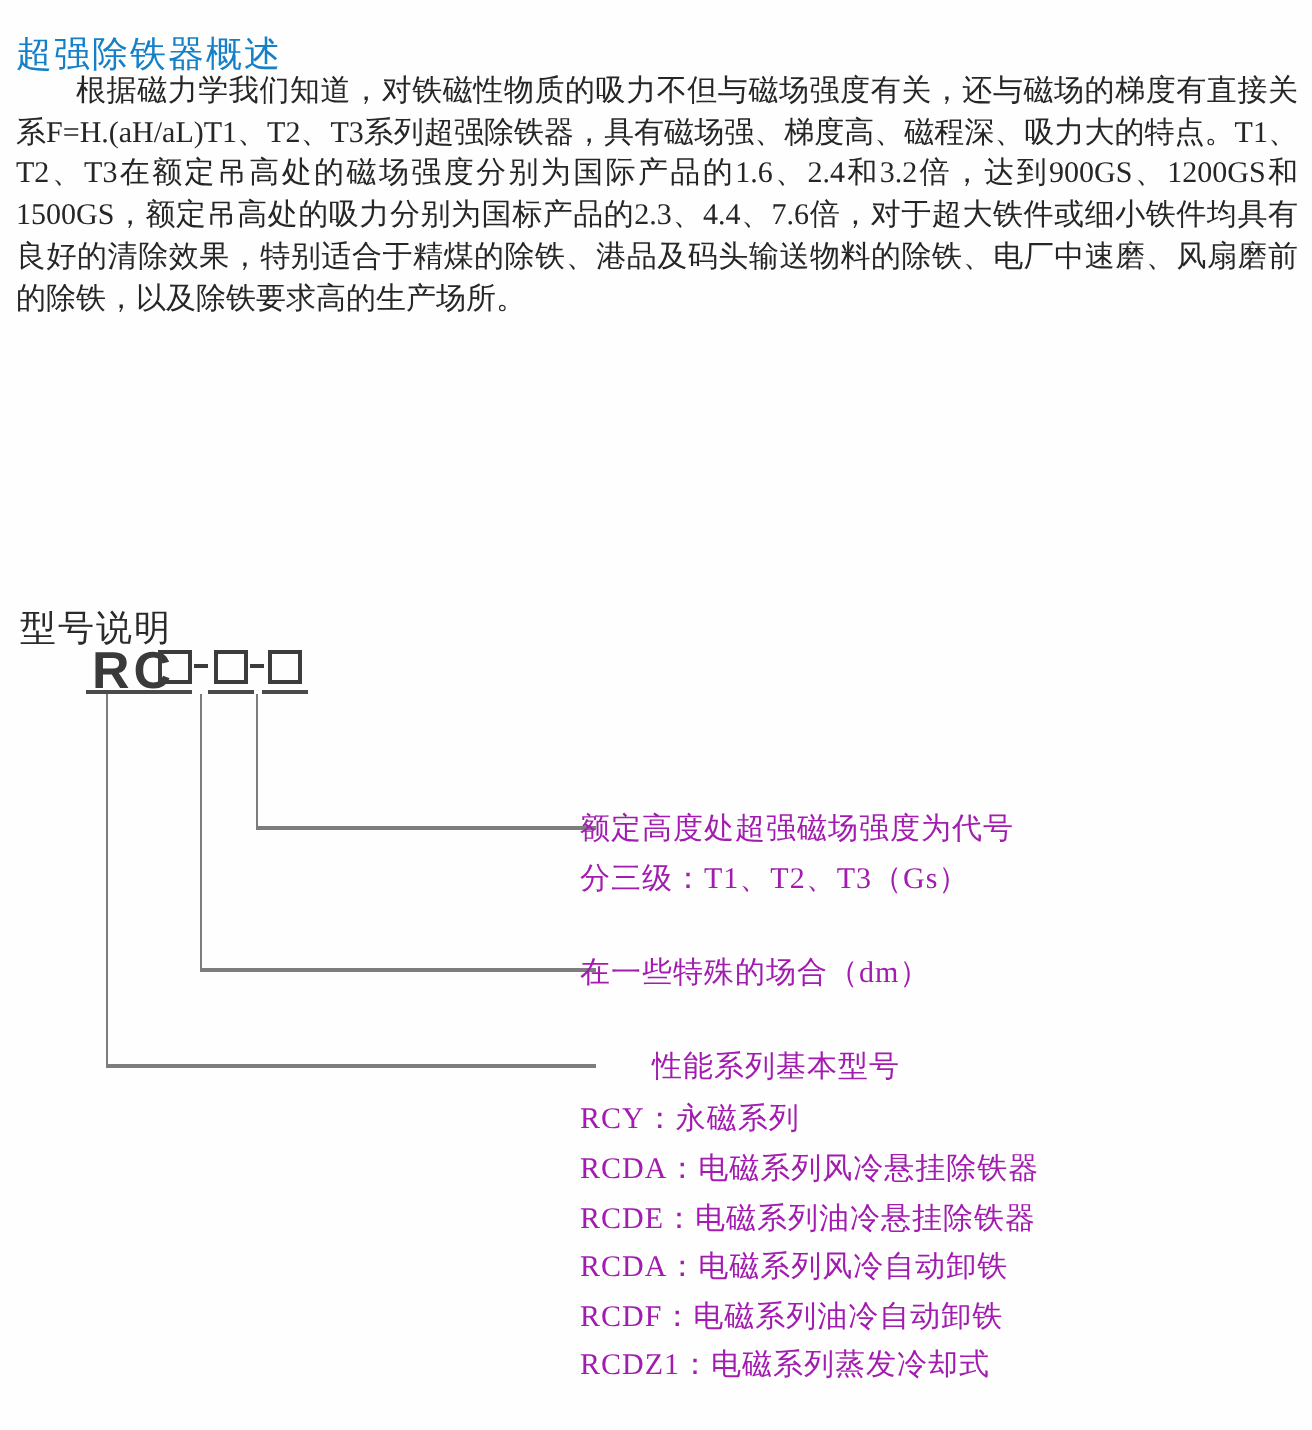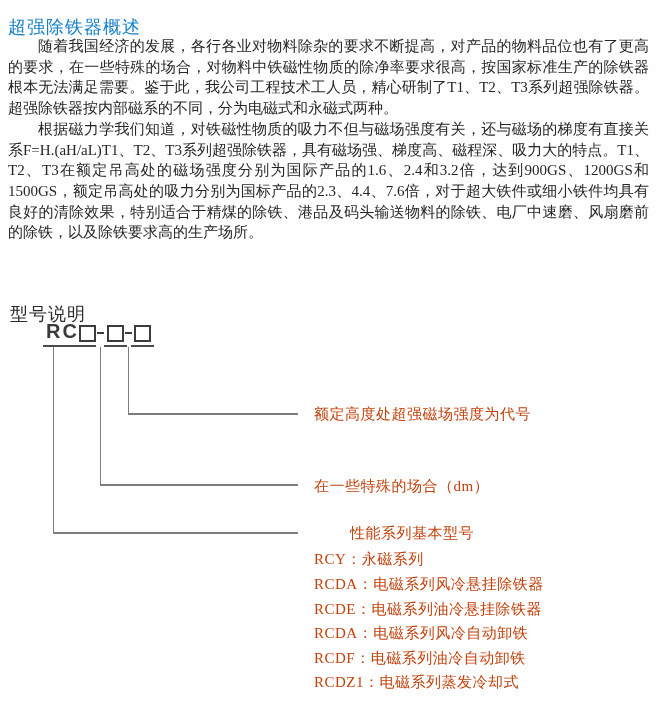--- a/index.html
+++ b/index.html
@@ -51,21 +51,21 @@
     font-family: "Liberation Sans", sans-serif;
     font-size: 18px;
     color: #2a2a2a;
     letter-spacing: 1px;
   }
   .model-code-prefix {
     position: absolute;
     left: 46px;
     top: 320px;
     font-family: "Liberation Sans", sans-serif;
-    font-size: 20px;
+    font-size: 26px;
     font-weight: 600;
     color: #3a3a3a;
     letter-spacing: 2px;
   }
   .code-box {
     position: absolute;
     width: 13px;
     height: 13px;
     border: 2px solid #3c3c3c;
     background: transparent;
@@ -99,23 +99,23 @@
   .connector.vert { width: 1.5px; }
   .connector.horz { height: 1.5px; }
   .v1 { left: 52.5px; top: 347px; height: 186px; }
   .h1 { left: 52.5px; top: 532px; width: 245px; }
   .v2 { left: 99.5px; top: 347px; height: 138px; }
   .h2 { left: 99.5px; top: 484px; width: 198px; }
   .v3 { left: 127.5px; top: 347px; height: 67px; }
   .h3 { left: 127.5px; top: 413px; width: 170px; }
   .annotation {
     position: absolute;
-    left: 314px;
+    left: 290px;
     font-size: 15px;
-    color: #c2410c;
+    color: #a21caf;
     white-space: nowrap;
     letter-spacing: 0.5px;
   }
   .a-grade1 { top: 405px; }
   .a-grade2 { top: 430px; }
   .a-band   { top: 477px; }
   .a-series { top: 524px; margin-left: 36px; }
   .li-0 { top: 550px; }
   .li-1 { top: 575px; }
   .li-2 { top: 600px; }
@@ -125,21 +125,20 @@
   .li-6 { top: 697px; }
 </style>
 </head>
 <body>
 
 <div class="page">
 
   <h1 class="doc-title">超强除铁器概述</h1>
 
   <div class="body-text">
-    <p>随着我国经济的发展，各行各业对物料除杂的要求不断提高，对产品的物料品位也有了更高的要求，在一些特殊的场合，对物料中铁磁性物质的除净率要求很高，按国家标准生产的除铁器根本无法满足需要。鉴于此，我公司工程技术工人员，精心研制了T1、T2、T3系列超强除铁器。超强除铁器按内部磁系的不同，分为电磁式和永磁式两种。</p>
     <p>根据磁力学我们知道，对铁磁性物质的吸力不但与磁场强度有关，还与磁场的梯度有直接关系F=H.(aH/aL)T1、T2、T3系列超强除铁器，具有磁场强、梯度高、磁程深、吸力大的特点。T1、T2、T3在额定吊高处的磁场强度分别为国际产品的1.6、2.4和3.2倍，达到900GS、1200GS和1500GS，额定吊高处的吸力分别为国标产品的2.3、4.4、7.6倍，对于超大铁件或细小铁件均具有良好的清除效果，特别适合于精煤的除铁、港品及码头输送物料的除铁、电厂中速磨、风扇磨前的除铁，以及除铁要求高的生产场所。</p>
   </div>
 
   <div class="model-section-heading">型号说明</div>
 
   <div class="model-code-prefix">RC</div>
   <span class="code-box b1"></span>
   <span class="code-dash d1"></span>
   <span class="code-box b2"></span>
   <span class="code-dash d2"></span>
@@ -149,20 +148,21 @@
   <span class="code-underline u3"></span>
 
   <div class="connector vert v1"></div>
   <div class="connector horz h1"></div>
   <div class="connector vert v2"></div>
   <div class="connector horz h2"></div>
   <div class="connector vert v3"></div>
   <div class="connector horz h3"></div>
 
   <div class="annotation a-grade1">额定高度处超强磁场强度为代号</div>
+  <div class="annotation a-grade2">分三级：T1、T2、T3（Gs）</div>
   <div class="annotation a-band">在一些特殊的场合（dm）</div>
   <div class="annotation a-series">性能系列基本型号</div>
 
   <div class="annotation li-0">RCY：永磁系列</div>
   <div class="annotation li-1">RCDA：电磁系列风冷悬挂除铁器</div>
   <div class="annotation li-2">RCDE：电磁系列油冷悬挂除铁器</div>
   <div class="annotation li-3">RCDA：电磁系列风冷自动卸铁</div>
   <div class="annotation li-4">RCDF：电磁系列油冷自动卸铁</div>
   <div class="annotation li-5">RCDZ1：电磁系列蒸发冷却式</div>
 

